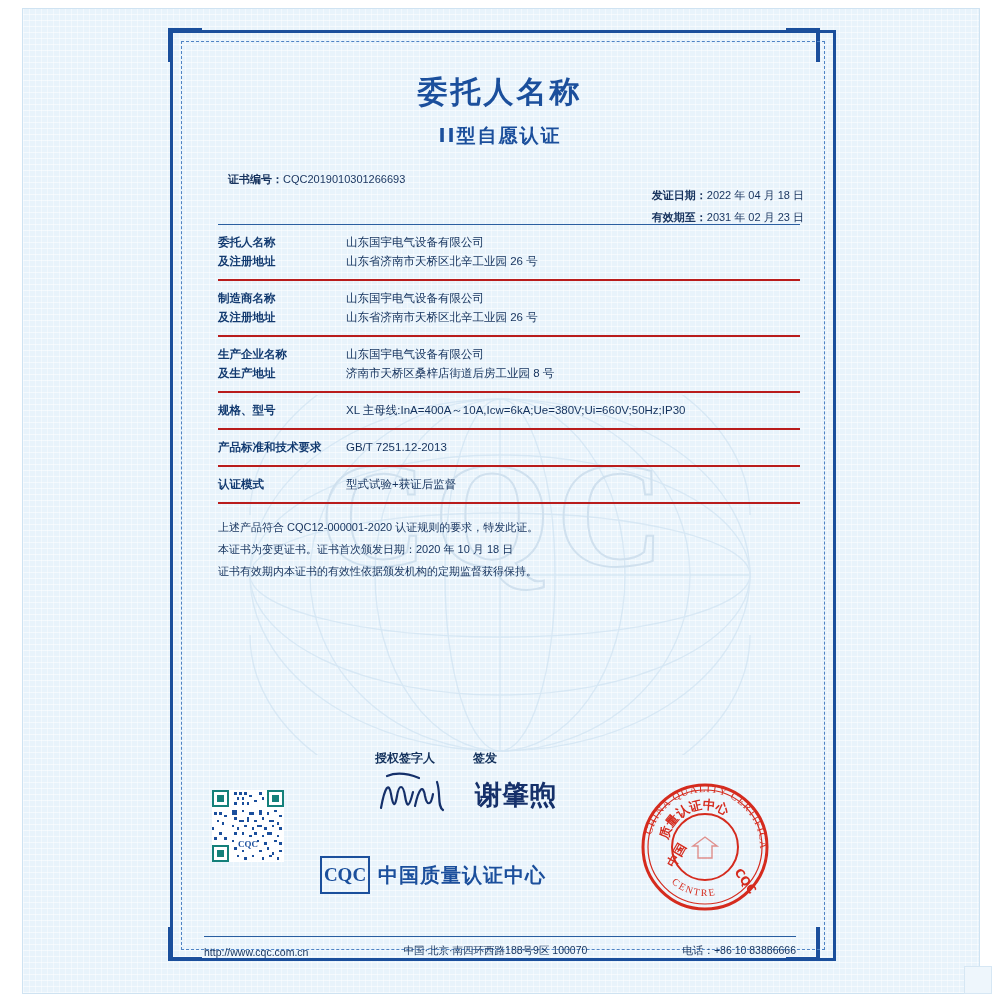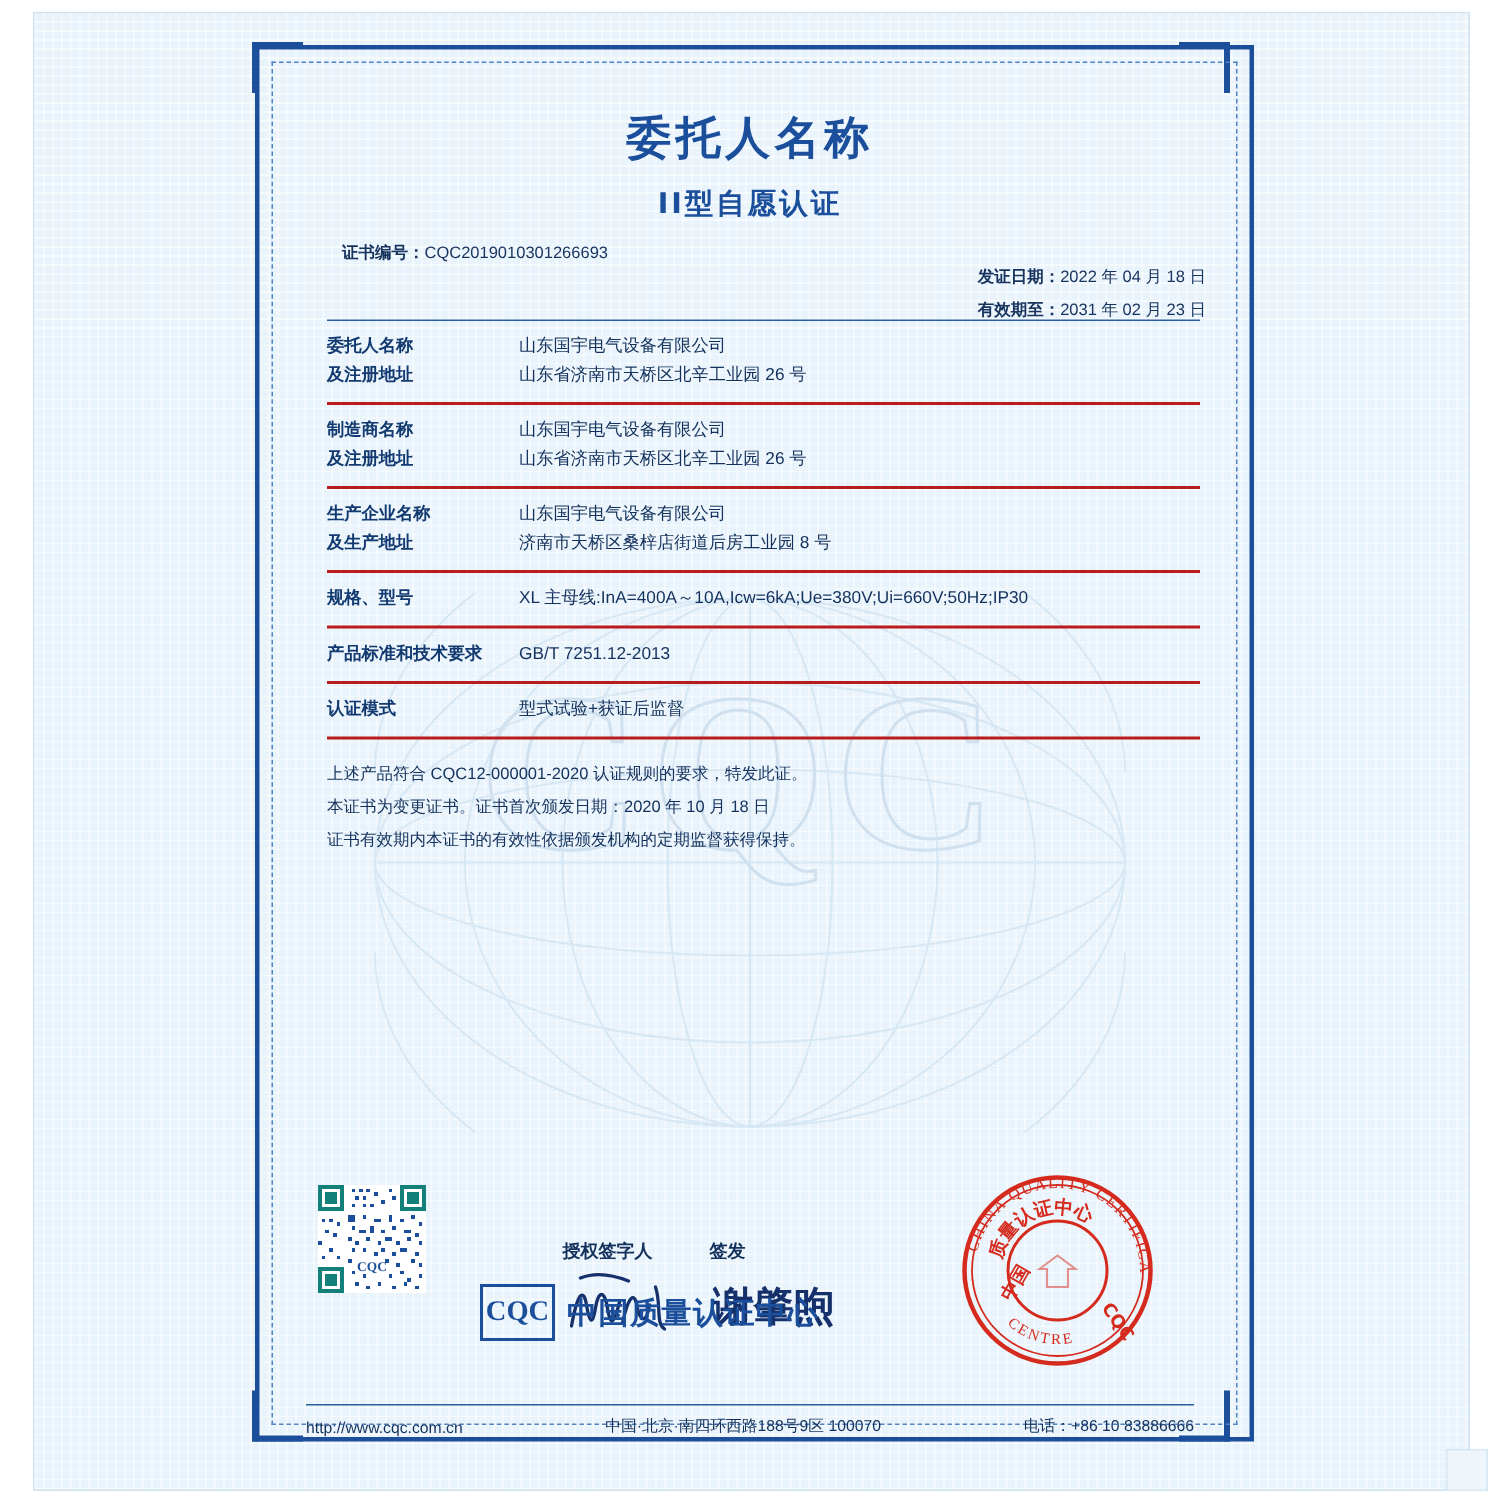--- a/index.html
+++ b/index.html
@@ -119,21 +119,21 @@
     text-align: center;
     font-size: 19px;
     font-weight: bold;
     color: #1b4f9c;
     letter-spacing: 2px;
     margin-top: 10px;
     font-family: "DejaVu Sans", sans-serif;
   }
 
   .meta {
-    margin-top: 12px;
+    margin-top: 23px;
     position: relative;
     height: 46px;
     font-size: 11px;
     color: #17335e;
   }
   .meta .left {
     position: absolute;
     left: 38px;
     top: 0;
   }
@@ -200,21 +200,21 @@
     position: absolute;
     left: 22px;
     top: 740px;
     width: 72px;
     height: 72px;
   }
 
   .sign-area {
     position: absolute;
     left: 185px;
-    top: 776px;
+    top: 700px;
     width: 260px;
     height: 80px;
   }
   .sign-labels {
     display: flex;
     gap: 38px;
     font-size: 12px;
     color: #13315c;
     font-weight: bold;
   }

